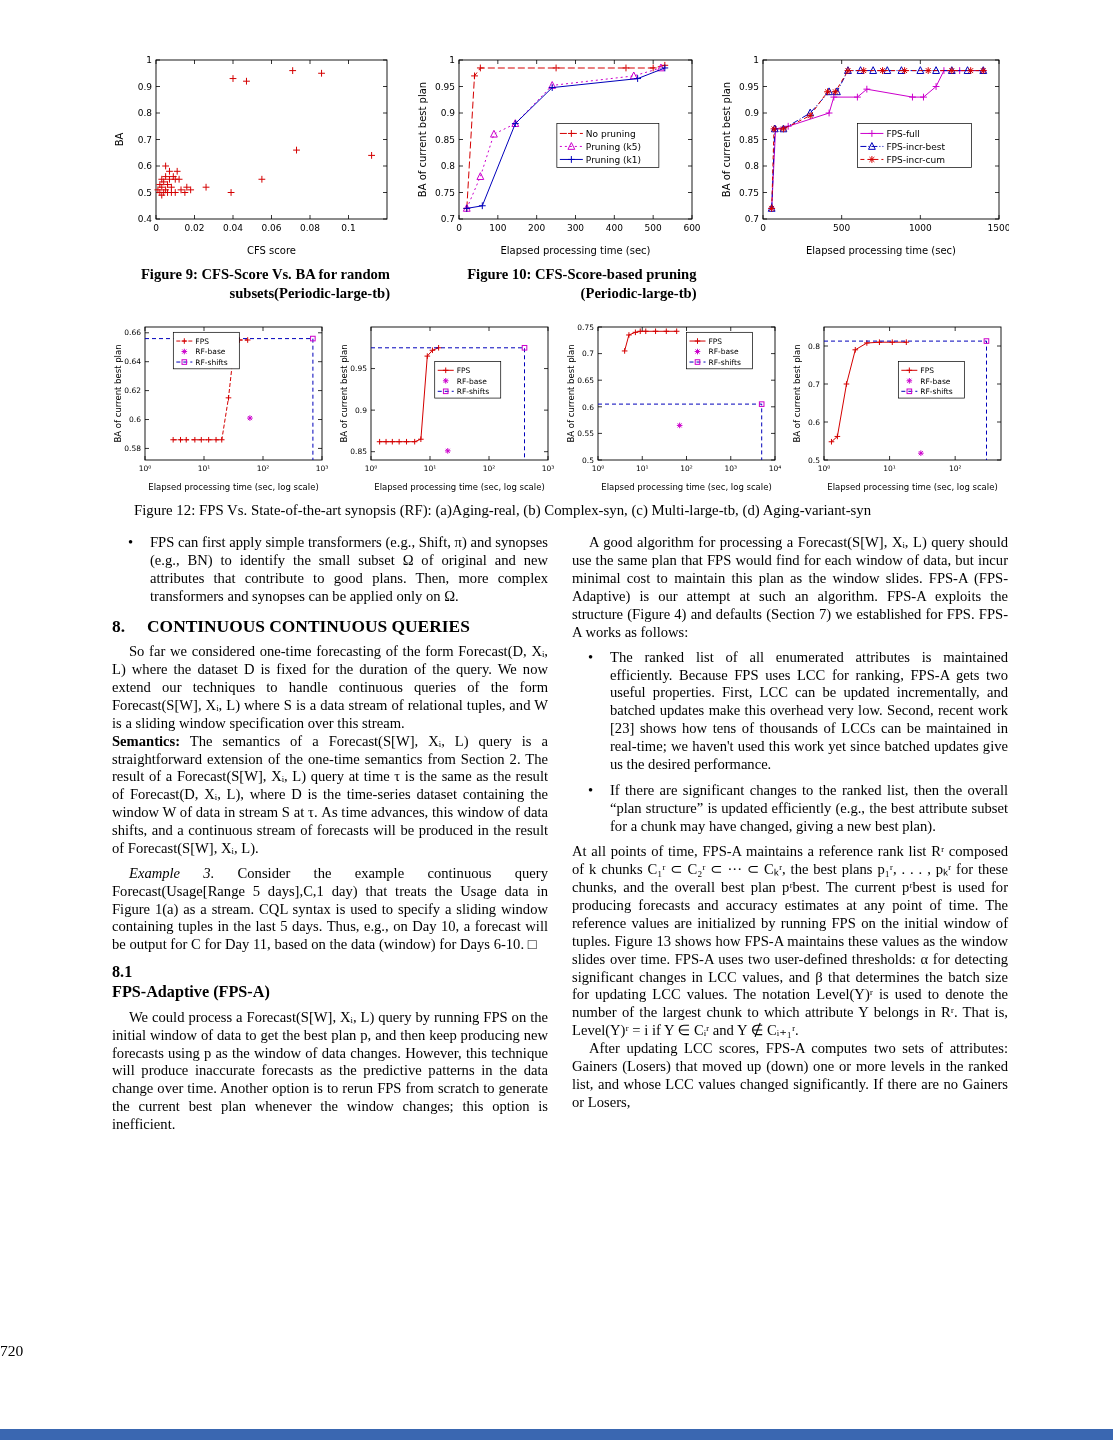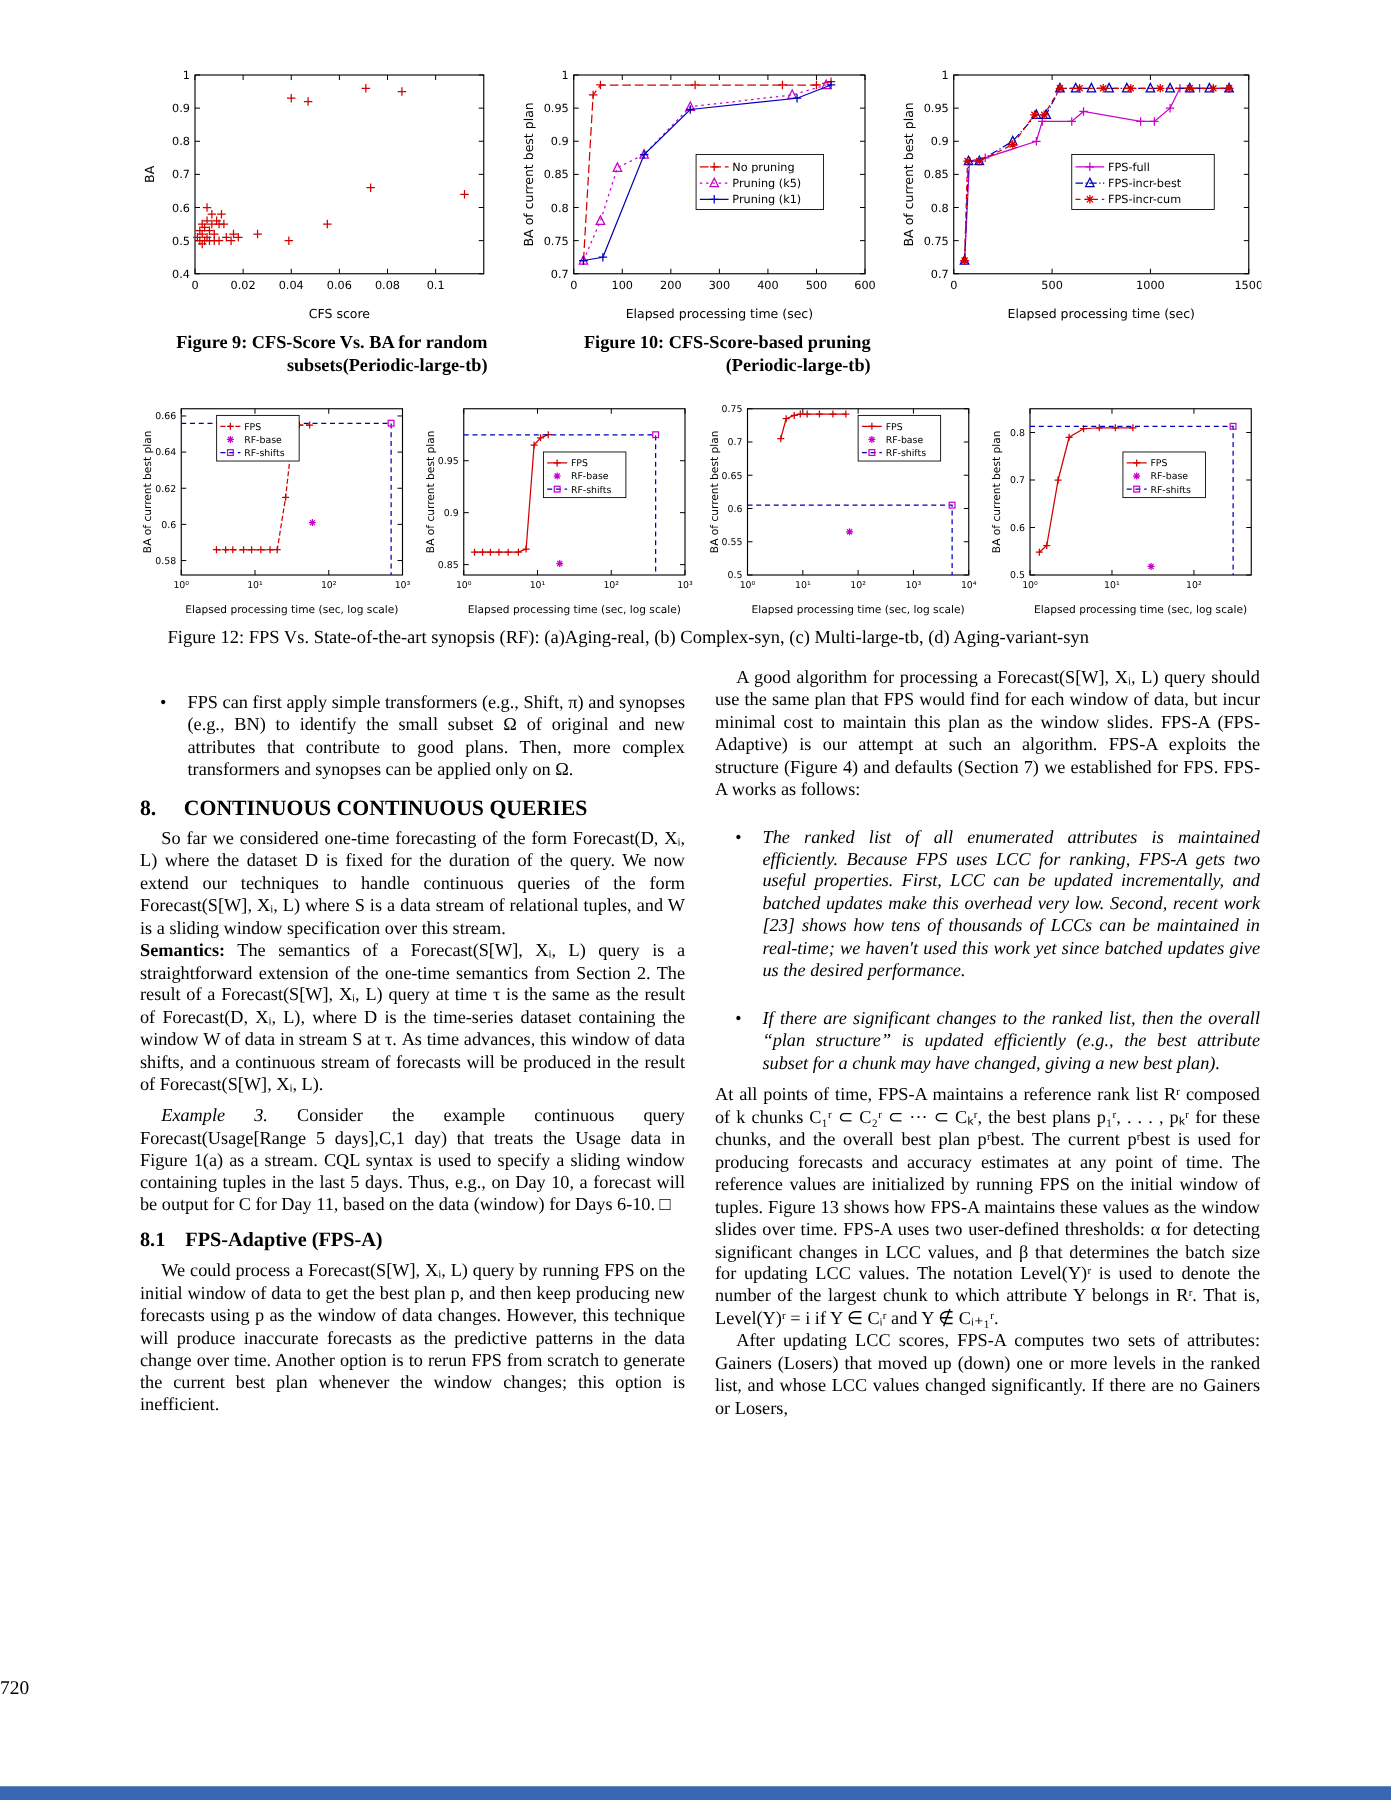--- a/index.html
+++ b/index.html
@@ -11,24 +11,24 @@
   .figcap{font-weight:bold;font-size:14.6px;line-height:1.3;margin-top:8px;text-align:right;}
   .cap9{width:278px;} .cap10{width:282px;} .cap11{width:288px;}
   .fig12row{display:flex;justify-content:space-between;margin-top:16px;}
   .fig12cap{font-weight:normal;font-size:14.8px;line-height:1.32;margin:8px 0 0 22px;width:872px;}
   .columns{display:flex;gap:24px;margin-top:14px;}
   .col{width:436px;font-size:14.6px;line-height:1.225;text-align:justify;}
   .col p{margin:0;}
   .col p.ind{text-indent:17px;}
   .col p.sp{margin-top:7px;}
   .h2{font-size:17.4px;font-weight:bold;margin:10px 0 6px 0;display:flex;gap:22px;font-family:"Liberation Serif",serif;}
-  .h3{font-size:16.2px;font-weight:bold;margin:9px 0 6px 0;display:flex;gap:16px;}
+  .h3{font-size:16.2px;font-weight:bold;margin:9px 0 6px 0;display:flex;flex-direction:column;}
   ul.bul{list-style:none;margin:0 0 7px 0;padding:0 0 0 38px;}
-  ul.bul.rb{margin-top:7px;font-style:italic;}
-  ul.bul li{position:relative;margin-bottom:8px;margin-top:20px;}
+  ul.bul.rb{margin-top:7px;}
+  ul.bul li{position:relative;margin-bottom:8px;}
   ul.bul li::before{content:"\2022";position:absolute;left:-22px;top:0;}
   svg text{font-family:"DejaVu Sans",sans-serif;fill:#000;}
   .pageno{position:absolute;left:0;right:0;top:1342px;text-align:left;font-size:15.5px;}
   .bottom-bar{position:absolute;left:0;bottom:0;width:100%;height:11px;background:#3a67b1;}
 </style>
 </head>
 <body>
 
 <div class="page">
 

